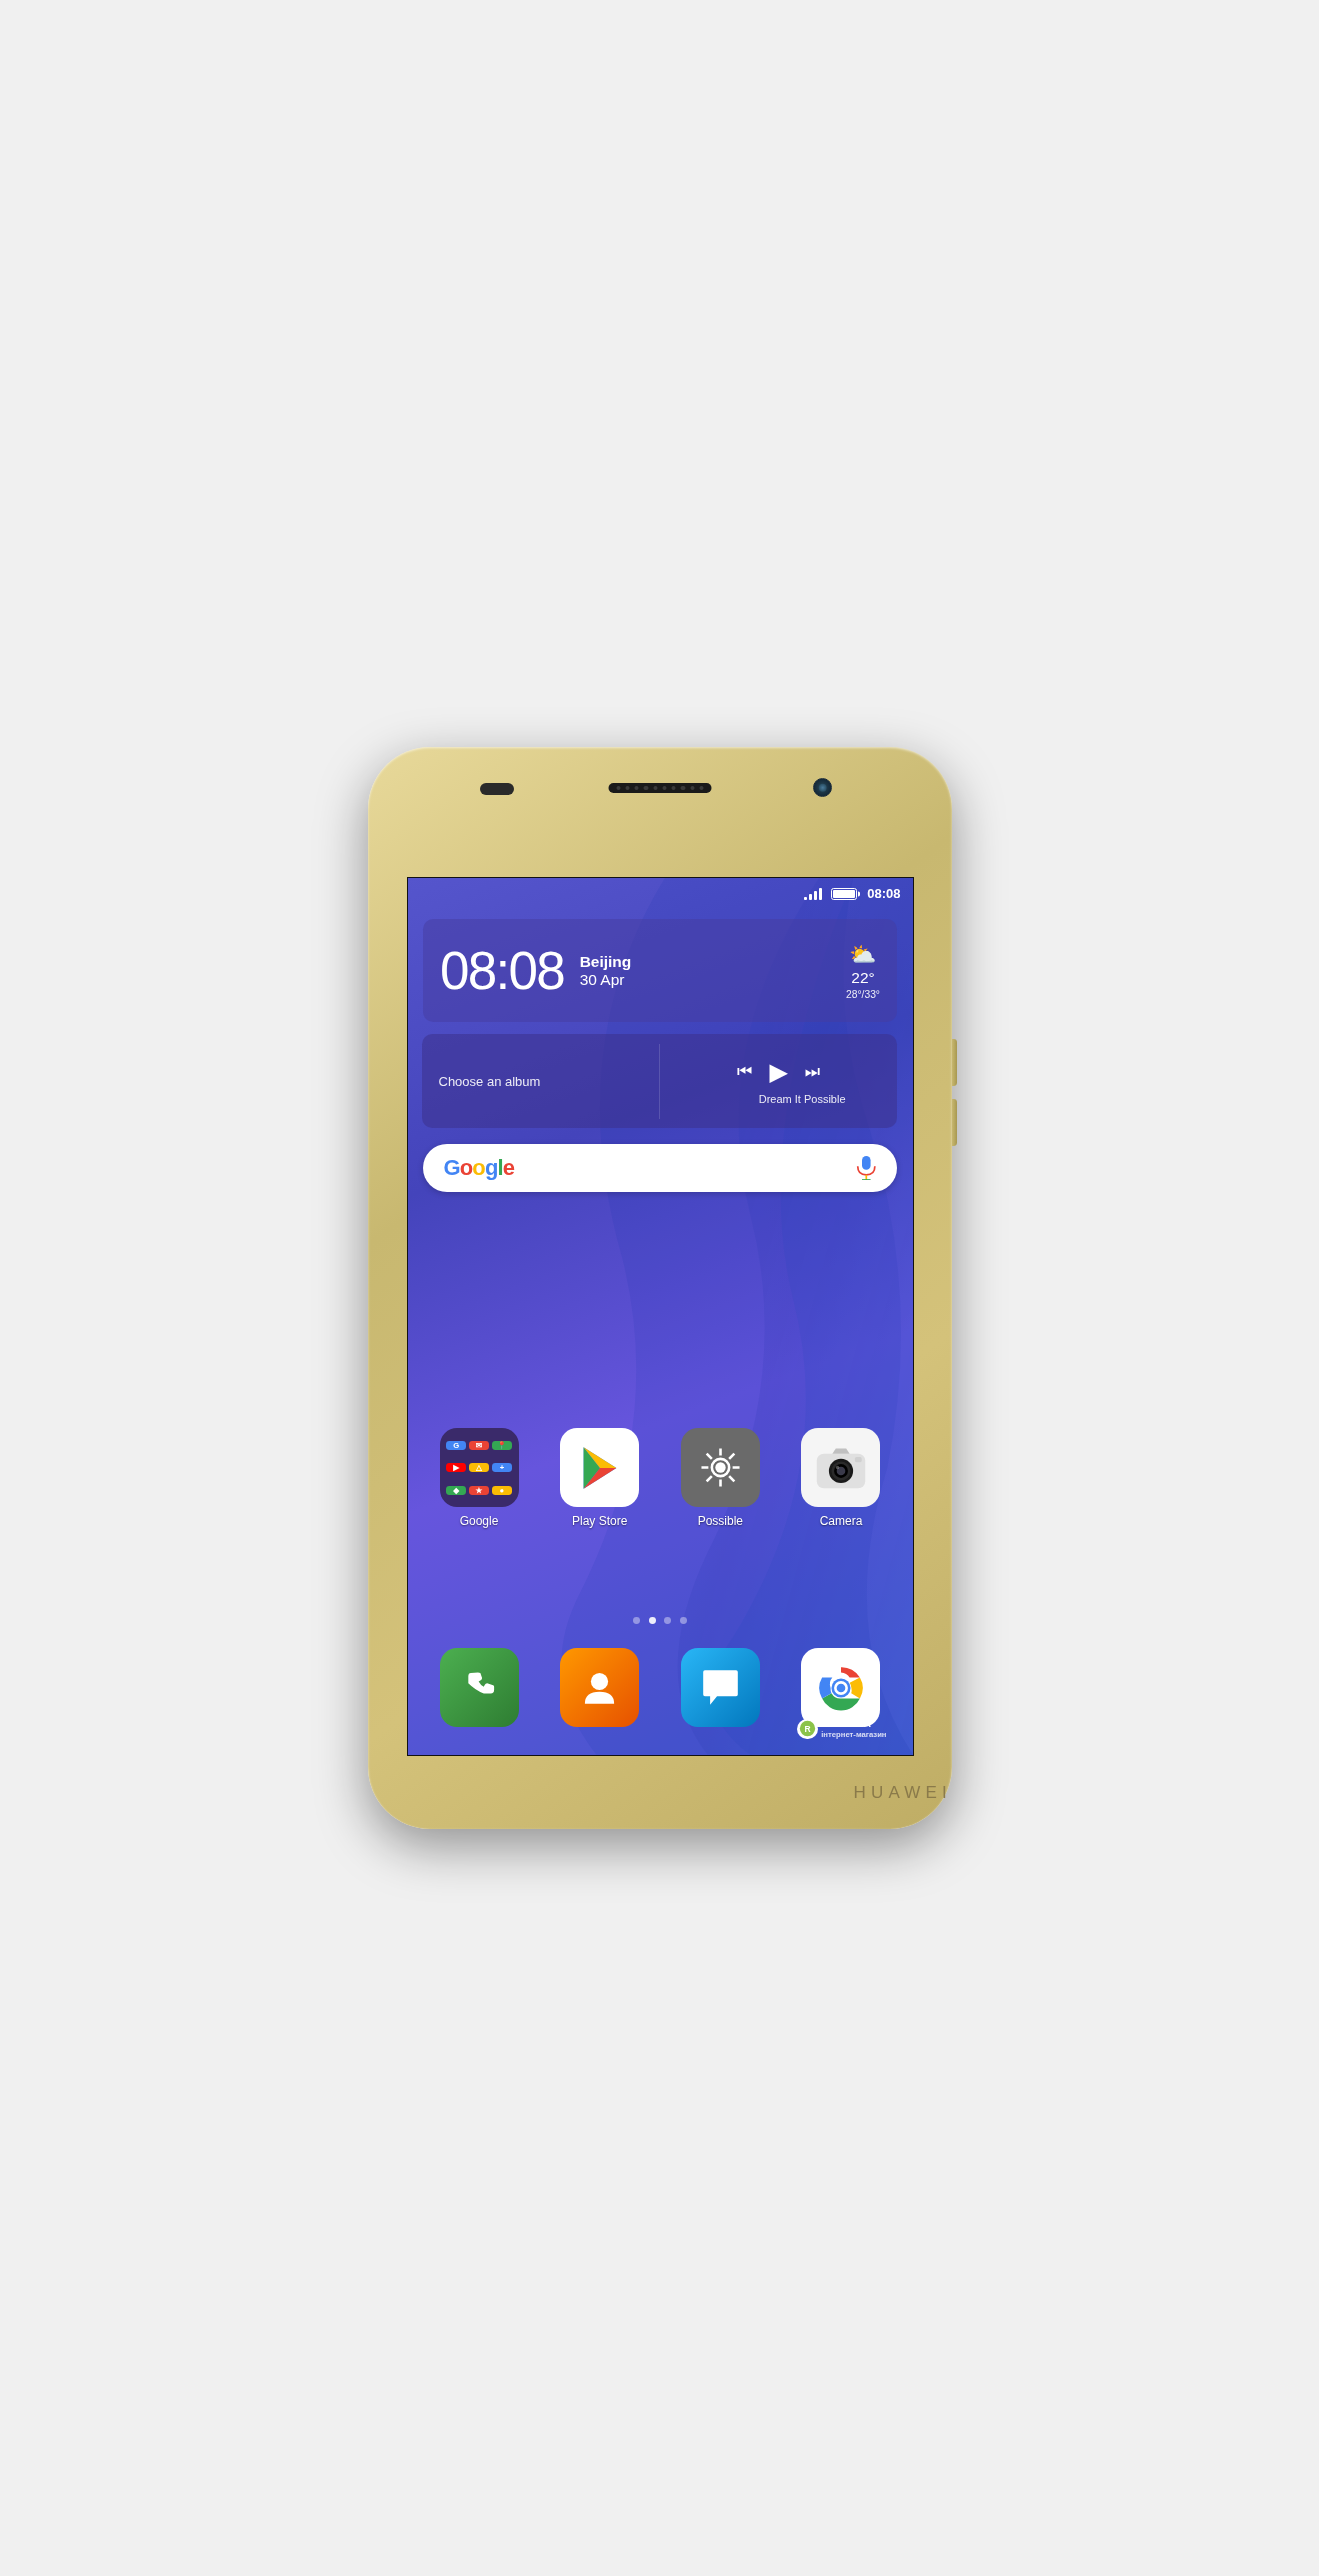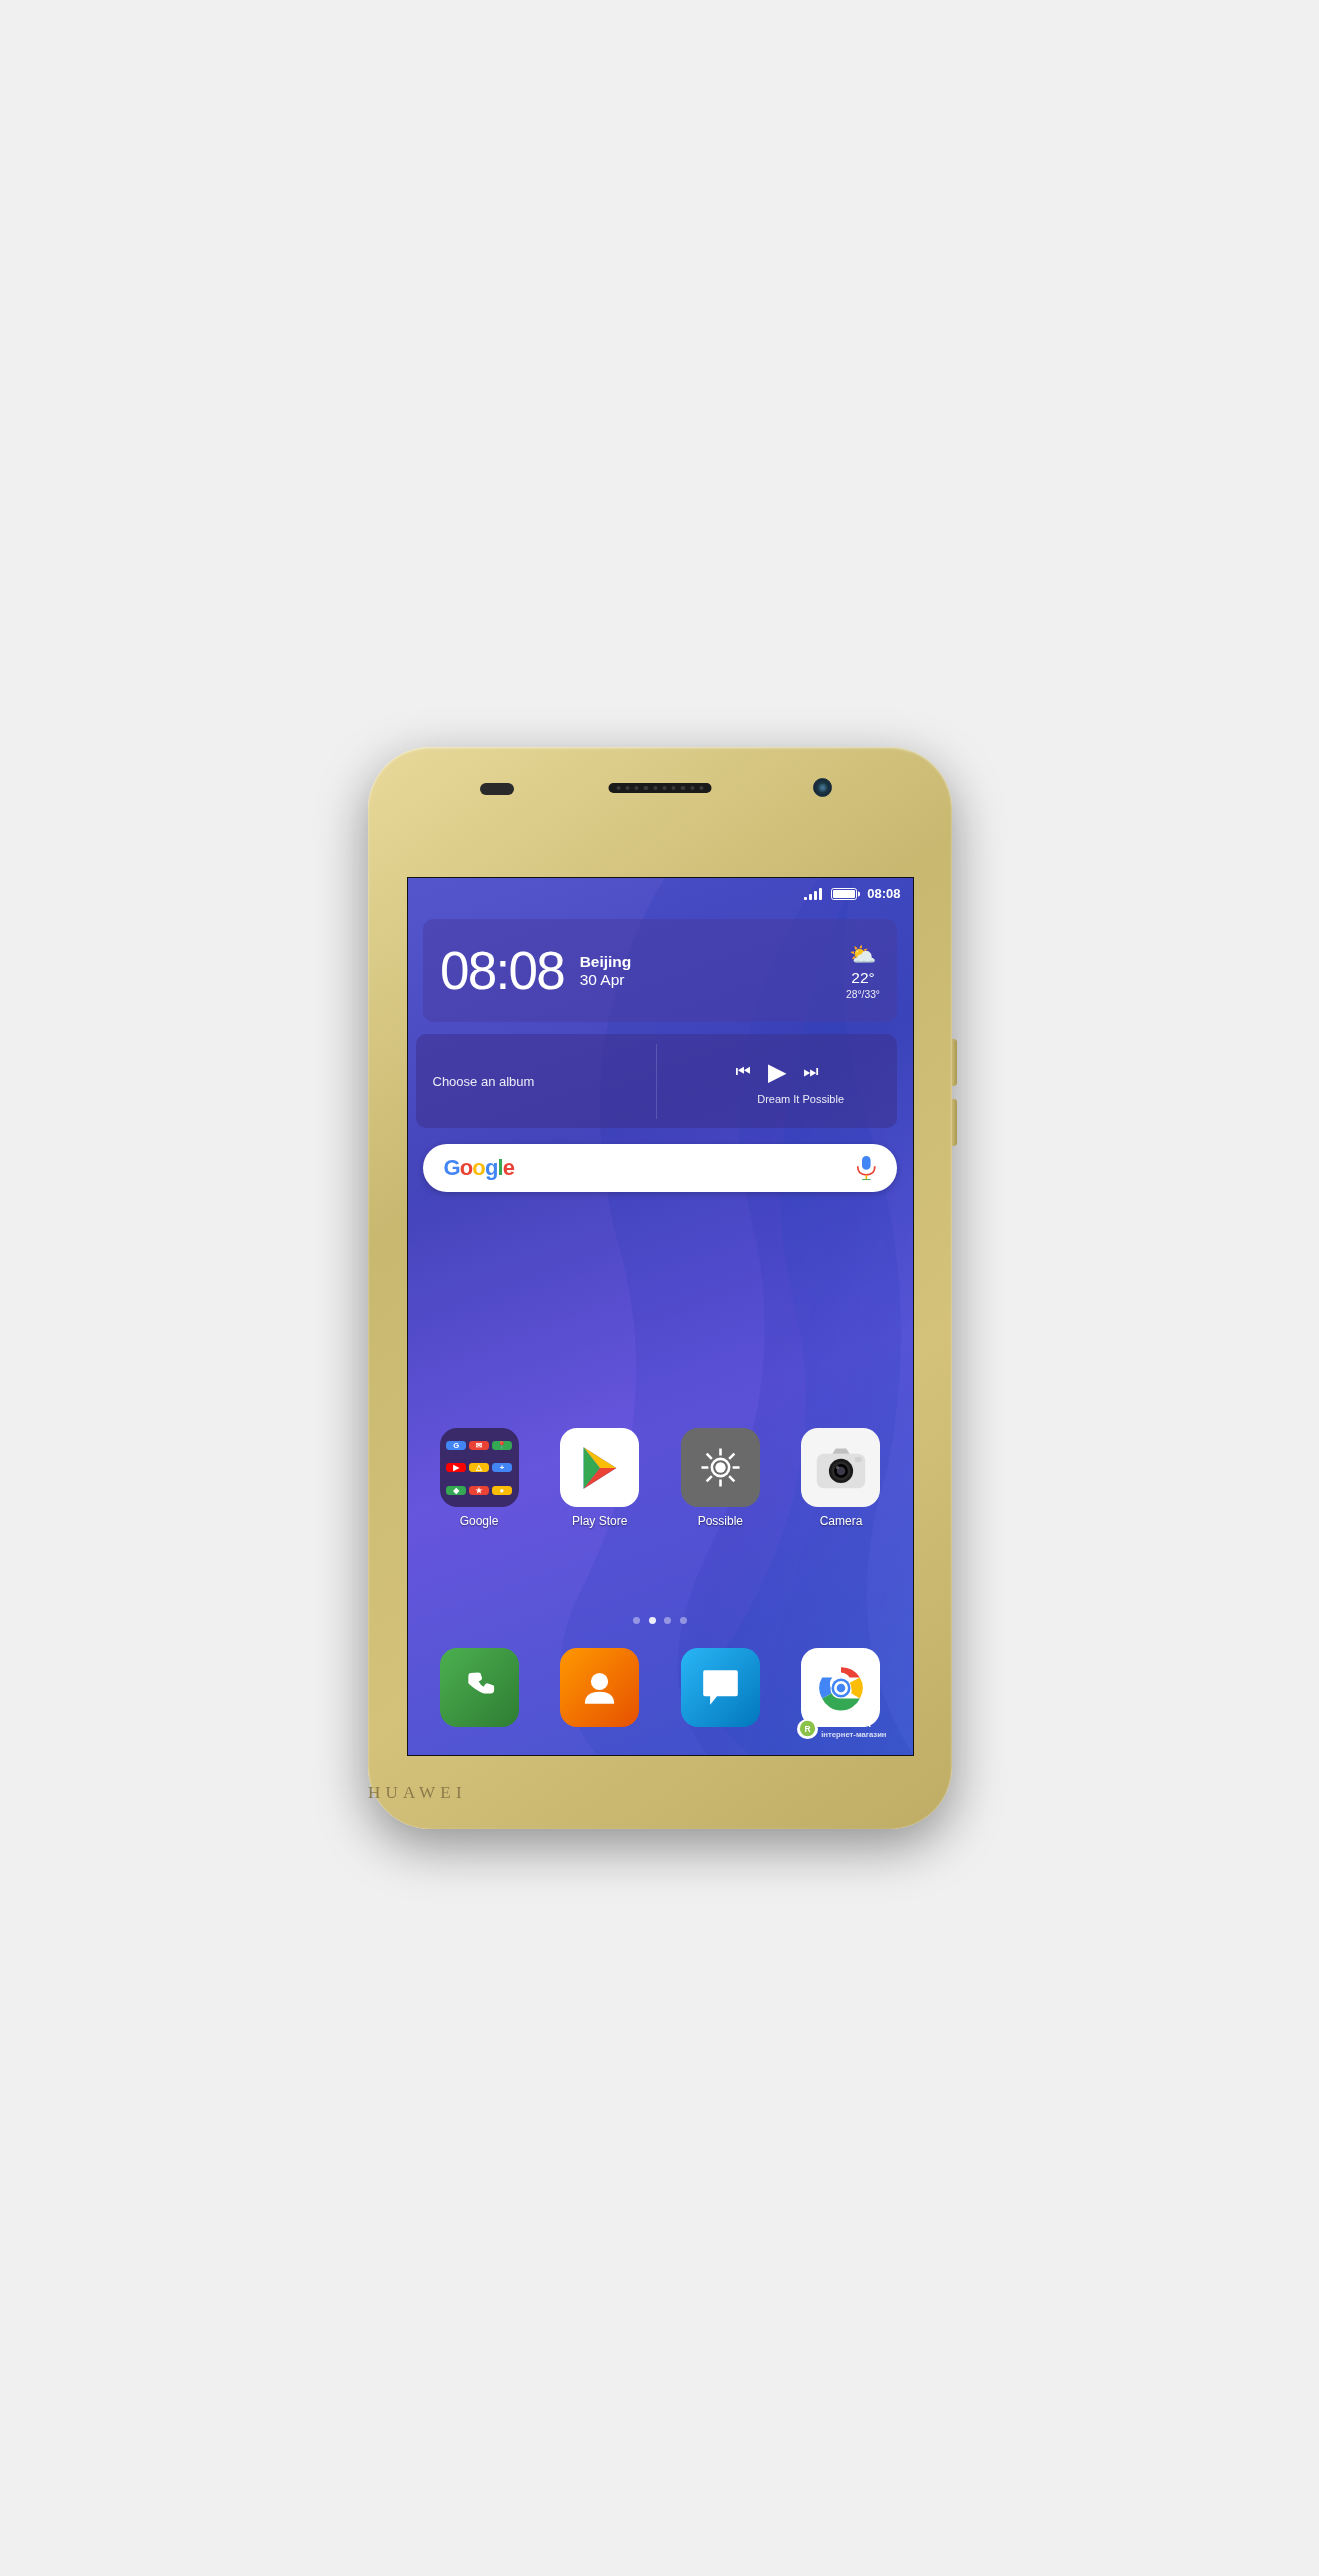--- a/index.html
+++ b/index.html
@@ -199,21 +199,21 @@
     }
     .clock-date {
       font-size: 15.5px;
       font-weight: 400;
     }
 
     
     .music-widget {
       position: absolute;
       top: 156px;
-      left: 8px;
+      left: 14px;
       right: 15.5px;
       height: 94px;
       background: rgba(60, 50, 140, 0.55);
       border-radius: 10.3px;
       display: flex;
       align-items: center;
       overflow: hidden;
     }
 
     .music-left {
@@ -430,22 +430,21 @@
       overflow: hidden;
       position: relative;
     }
 
     
     .phone-bottom-bezel {
       width: 100%;
       height: 74px;
       display: flex;
       align-items: center;
-      justify-content: flex-start;
-      font-family: Liberation Serif, serif;
+      justify-content: flex-end;
     }
 
     .brand-text {
       color: #8a7a4a;
       font-size: 17px;
       font-weight: 500;
       letter-spacing: 5.2px;
       text-transform: uppercase;
     }
 

